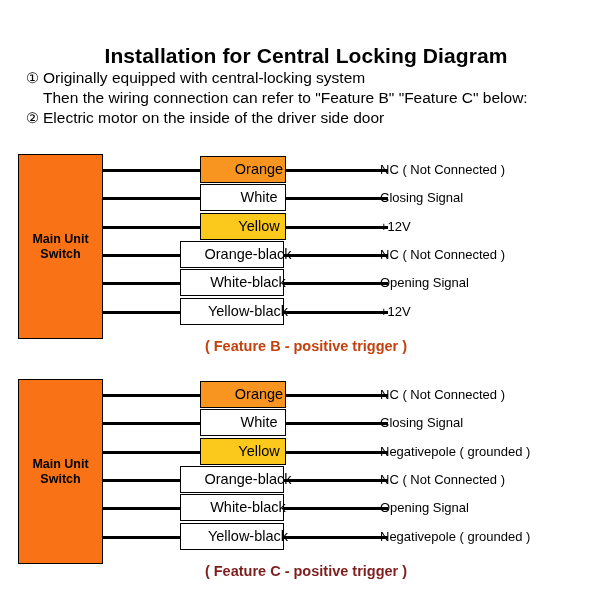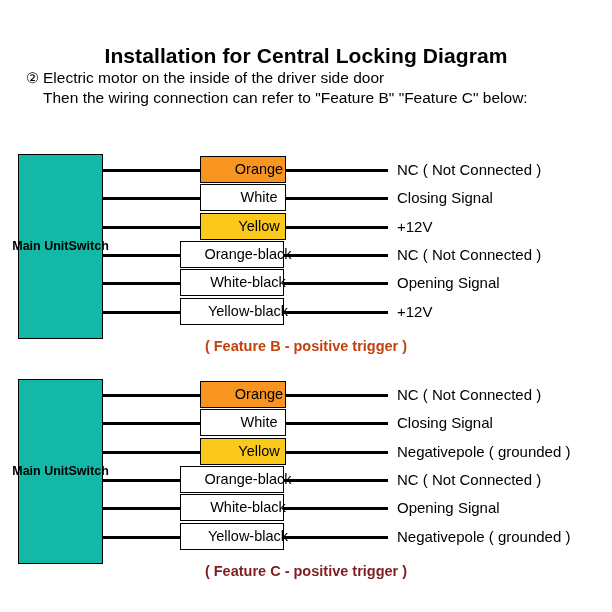--- a/index.html
+++ b/index.html
@@ -52,24 +52,24 @@
     left: 0;
     width: 612px;
   }
   .unit-box {
     position: absolute;
     left: 18px;
     top: 7px;
     width: 85px;
     height: 185px;
     border: 1.6px solid #000;
-    background: #14b8a6;
+    background: #f97316;
     box-sizing: border-box;
     display: flex;
-    flex-direction: row;
+    flex-direction: column;
     align-items: center;
     justify-content: center;
   }
   .unit-line {
     font-size: 12.5px;
     font-weight: bold;
     line-height: 15px;
     white-space: nowrap;
   }
 
@@ -112,23 +112,23 @@
     width: 104px;
   }
   .chip span {
     font-size: 14.5px;
     line-height: 1;
     white-space: nowrap;
   }
   
   .signal {
     position: absolute;
-    left: 397px;
+    left: 380px;
     top: 4px;
-    font-size: 15px;
+    font-size: 13px;
     line-height: 20px;
     white-space: nowrap;
   }
 
   .caption {
     position: absolute;
     left: 0;
     width: 612px;
     text-align: center;
     font-size: 14.5px;
@@ -138,24 +138,27 @@
 </style>
 </head>
 <body>
 
 <div id="page">
 
   <div class="title">Installation for Central Locking Diagram</div>
 
   <div class="notes">
     <div class="note-line">
-      <span class="note-num">②</span><span>Electric motor on the inside of the driver side door</span>
+      <span class="note-num">①</span><span>Originally equipped with central-locking system</span>
     </div>
     <div class="note-line">
       <span class="note-num"></span><span>Then the wiring connection can refer to "Feature B" "Feature C" below:</span>
+    </div>
+    <div class="note-line">
+      <span class="note-num">②</span><span>Electric motor on the inside of the driver side door</span>
     </div>
   </div>
 
   <div id="diagrams-host">
       <div class="diagram" style="top: 147px; height: 195px;">
         <div class="unit-box">
           <div class="unit-line">Main Unit</div>
           <div class="unit-line">Switch</div>
         </div>
         <div class="row" style="top: 9px;">

